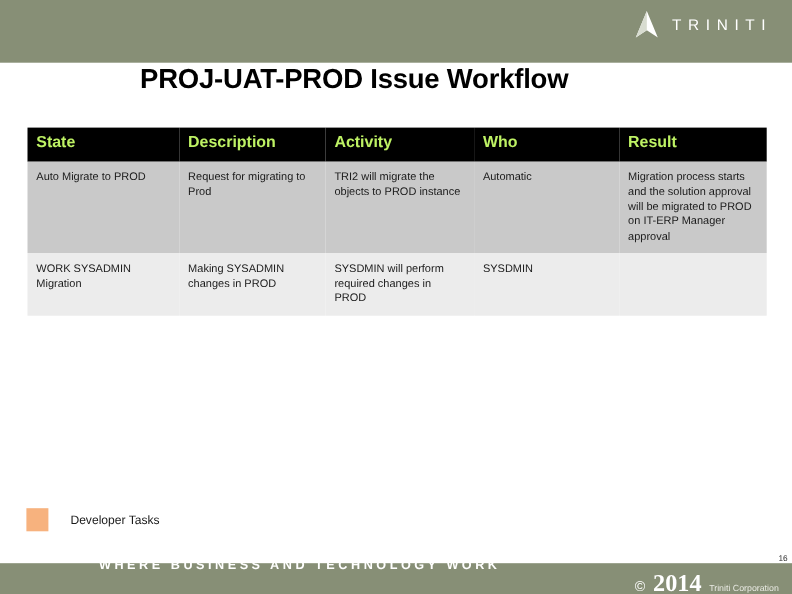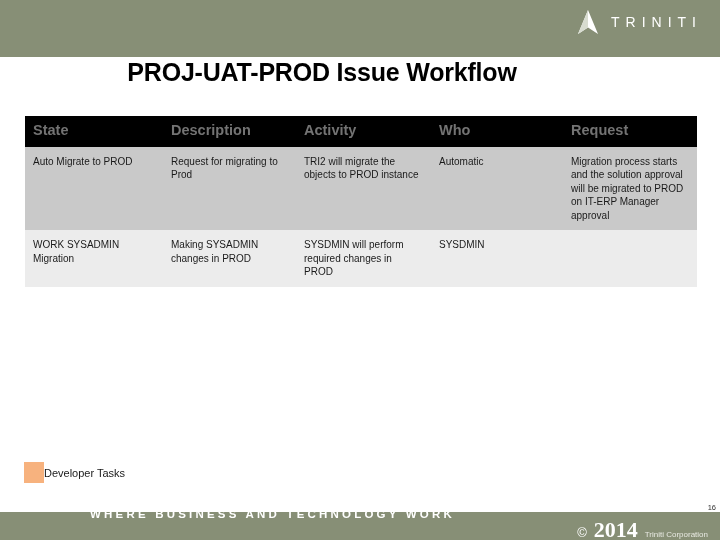--- a/index.html
+++ b/index.html
@@ -62,21 +62,21 @@
   .wf-table {
     position: absolute;
     left: 25px;
     top: 116px;
     width: 672px;
     border-collapse: collapse;
     table-layout: fixed;
   }
   .wf-table th {
     background: #000000;
-    color: #737373;
+    color: #bef264;
     text-align: left;
     font-size: 14.5px;
     font-weight: bold;
     padding: 7px 6px 8px 8px;
     vertical-align: middle;
     line-height: 1.1;
   }
   .wf-table td {
     font-size: 10px;
     color: #1a1a1a;
@@ -94,20 +94,21 @@
   .col-who    { width: 132px; }
   .col-result { width: 134px; }
 
   
   .legend {
     position: absolute;
     left: 24px;
     top: 462px;
     display: flex;
     align-items: center;
+    gap: 20px;
   }
   .legend-swatch {
     width: 20px;
     height: 21px;
     background: #f7b27e;
     display: block;
   }
   .legend-label {
     font-size: 11px;
     color: #1a1a1a;
@@ -186,21 +187,21 @@
     <col class="col-act">
     <col class="col-who">
     <col class="col-result">
   </colgroup>
   <thead>
     <tr>
       <th>State</th>
       <th>Description</th>
       <th>Activity</th>
       <th>Who</th>
-      <th>Request</th>
+      <th>Result</th>
     </tr>
   </thead>
   <tbody>
     <tr class="row-a">
       <td>Auto Migrate to PROD</td>
       <td>Request for migrating to Prod</td>
       <td>TRI2 will migrate the objects to PROD instance</td>
       <td>Automatic</td>
       <td>Migration process starts and the solution approval will be migrated to PROD on IT-ERP Manager approval</td>
     </tr>

